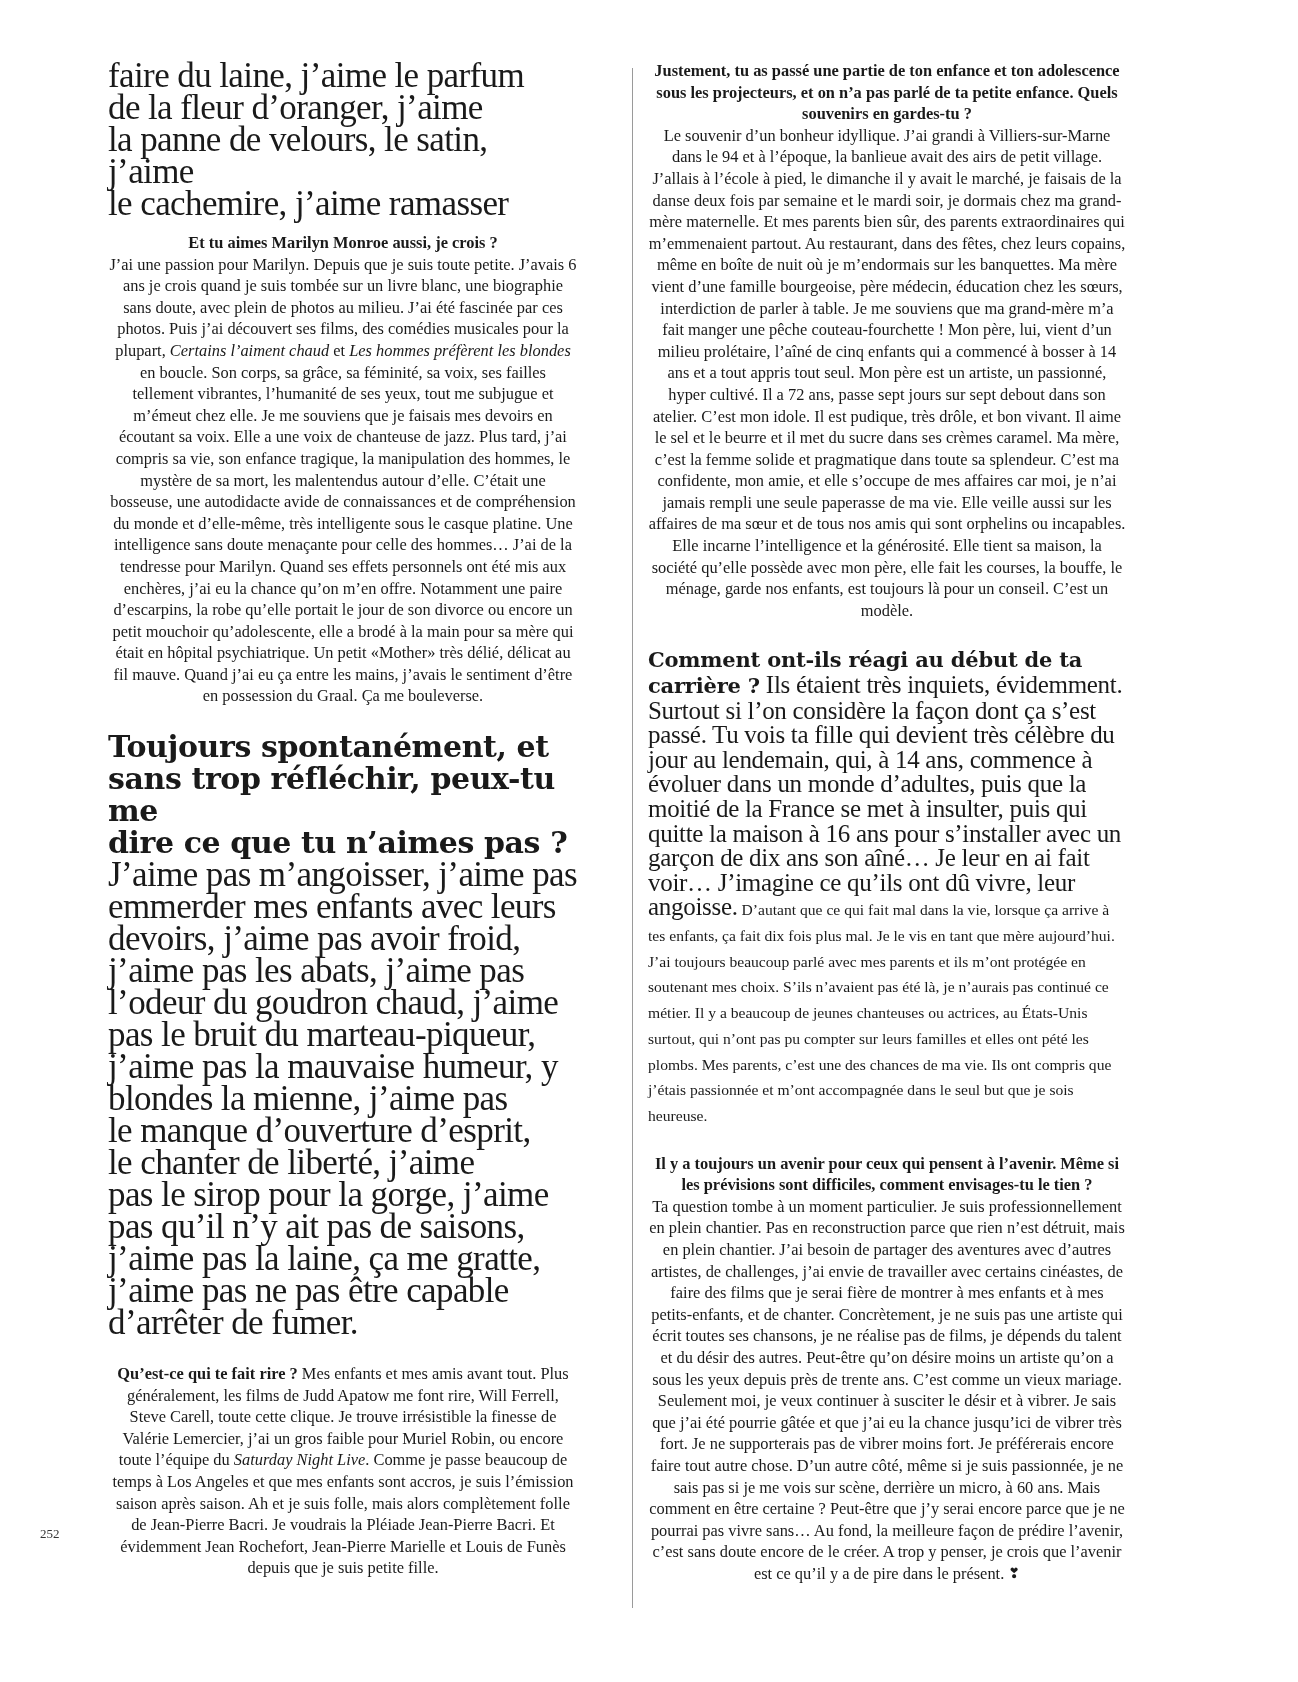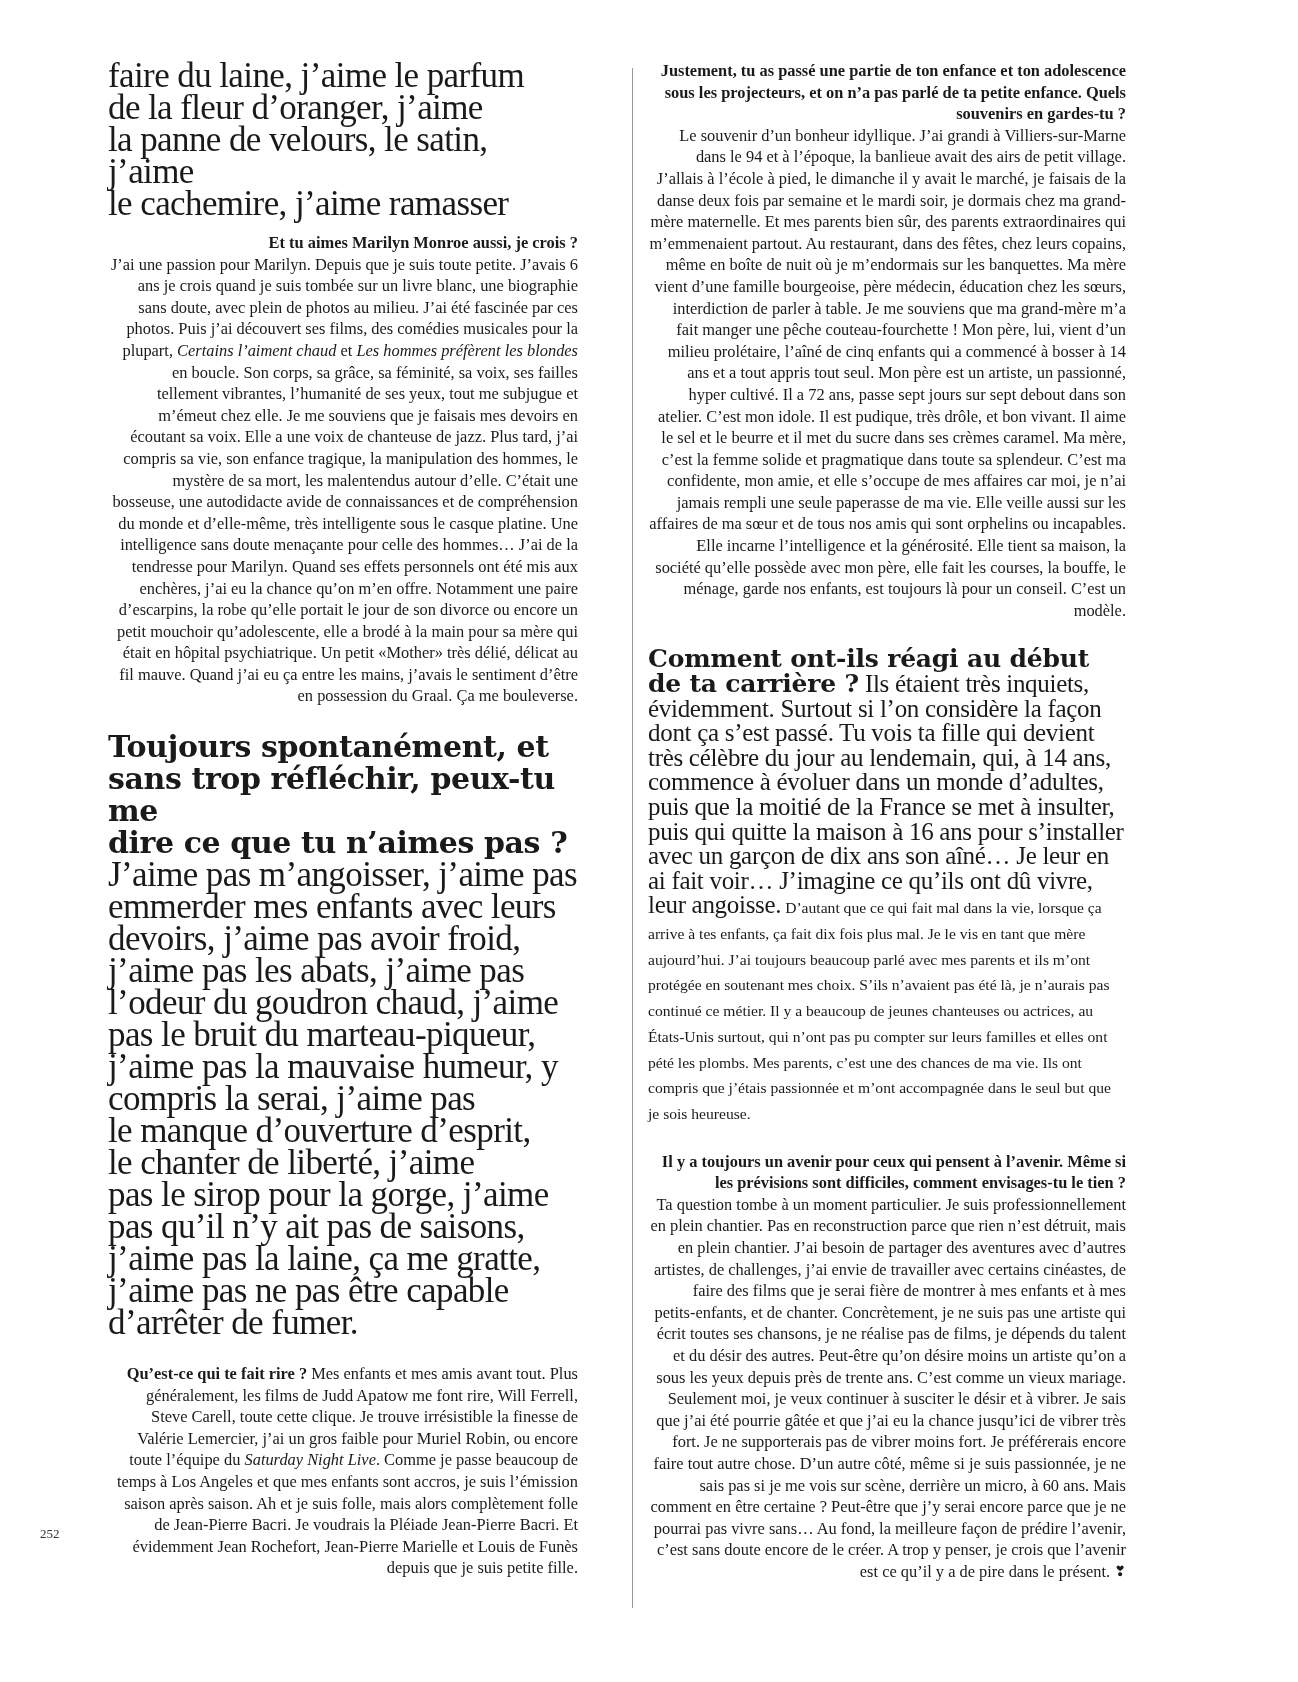--- a/index.html
+++ b/index.html
@@ -13,34 +13,34 @@
   .col-right { left: 648px; width: 478px; }
   .divider {
     position: absolute; left: 632px; top: 68px; width: 1px; height: 1540px;
     background: #9a9a9a;
   }
   .big-serif {
     font-size: 35px; line-height: 32px; letter-spacing: -0.6px;
     margin: 0; font-weight: normal;
   }
   .body-text {
-    font-size: 16.4px; line-height: 21.6px; margin: 0; text-align: right;
+    font-size: 16.4px; line-height: 21.6px; margin: 0; text-align: center;
   }
   .q { font-weight: bold; }
   .body-text i { font-style: italic; }
   .slab {
     font-family: "DejaVu Serif", "Liberation Serif", serif;
     font-weight: bold; letter-spacing: -0.4px;
   }
   .slab-heading { font-size: 30px; line-height: 32px; margin: 0; }
   .gap-s { height: 12px; }
   .gap-m { height: 24px; }
   .gap-l { height: 26px; }
   .mid-serif { font-size: 25px; line-height: 24.6px; letter-spacing: -0.3px; margin: 0; }
-  .mid-serif .slab { font-size: 25px; letter-spacing: -0.2px; margin-top: 39px; }
+  .mid-serif .slab { font-size: 21px; letter-spacing: -0.2px; margin-top: 39px; }
   .mid-serif .small { font-size: 15.6px; letter-spacing: 0; }
   .after-mid { font-size: 15.6px; line-height: 21.7px; margin: 0; }
   .page-number {
     position: absolute; left: 40px; top: 1526px; font-size: 13px; color: #333;
   }
   .end-mark { font-size: 14px; display: inline-block; transform: translateY(-1px); }
 </style>
 </head>
 <body>
 
@@ -70,21 +70,21 @@
     <div>dire ce que tu n’aimes pas ?</div>
   </div>
   <div class="big-serif">
     <div>J’aime pas m’angoisser, j’aime pas</div>
     <div>emmerder mes enfants avec leurs</div>
     <div>devoirs, j’aime pas avoir froid,</div>
     <div>j’aime pas les abats, j’aime pas</div>
     <div>l’odeur du goudron chaud, j’aime</div>
     <div>pas le bruit du marteau-piqueur,</div>
     <div>j’aime pas la mauvaise humeur, y</div>
-    <div>compris la serai, j’aime pas</div>
+    <div>blondes la mienne, j’aime pas</div>
     <div>le manque d’ouverture d’esprit,</div>
     <div>le chanter de liberté, j’aime</div>
     <div>pas le sirop pour la gorge, j’aime</div>
     <div>pas qu’il n’y ait pas de saisons,</div>
     <div>j’aime pas la laine, ça me gratte,</div>
     <div>j’aime pas ne pas être capable</div>
     <div>d’arrêter de fumer.</div>
   </div>
 
   <div class="gap-m"></div>

